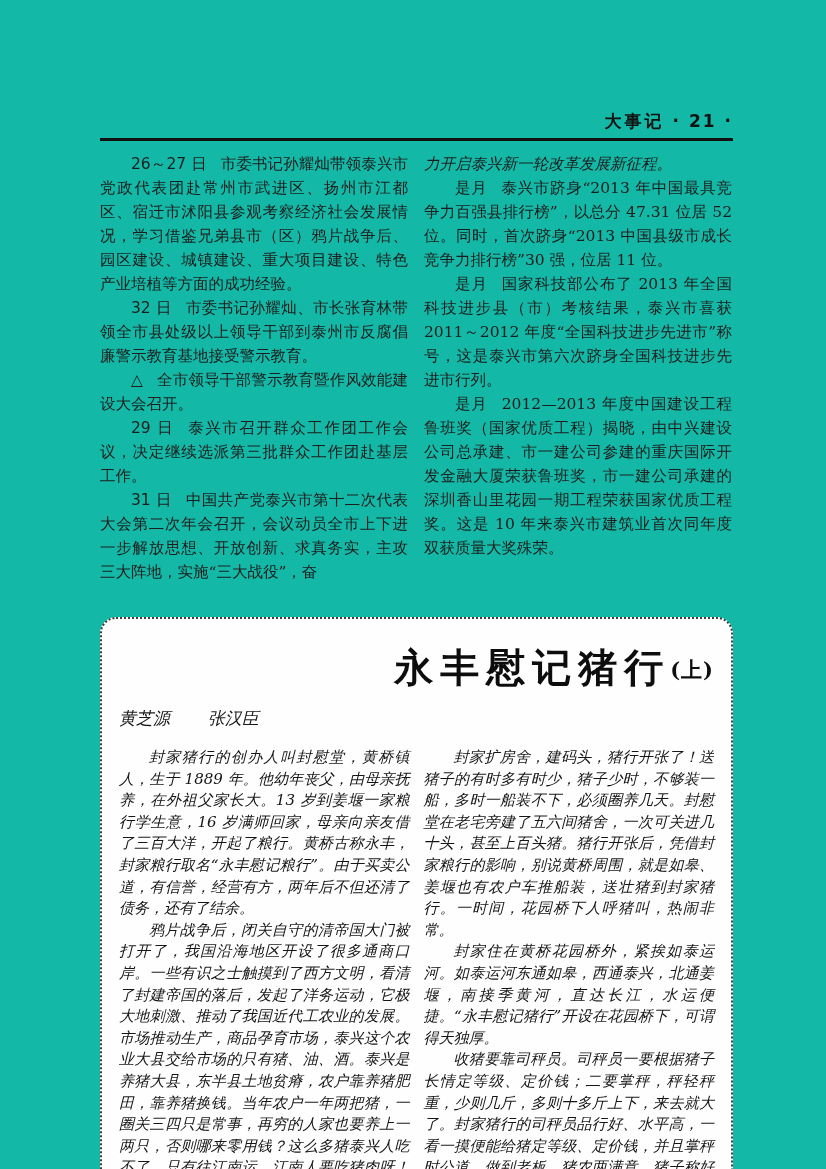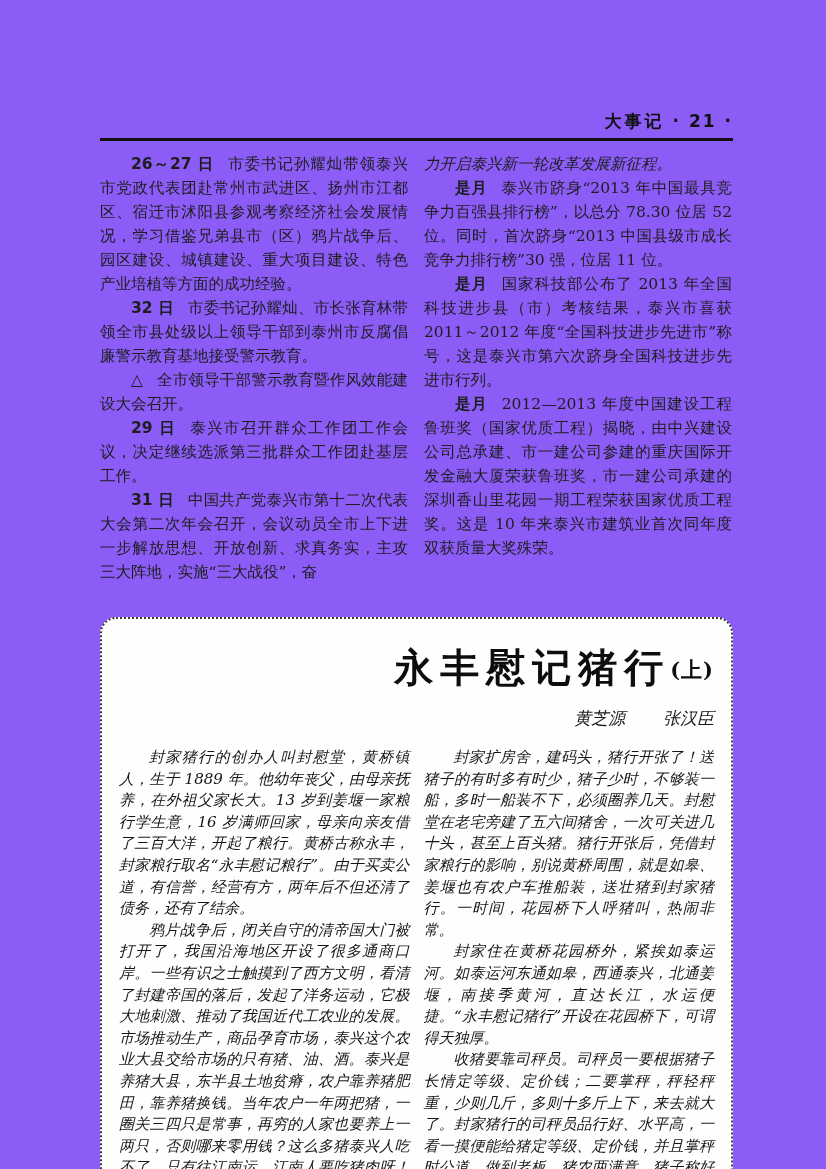--- a/index.html
+++ b/index.html
@@ -2,21 +2,21 @@
 <html><head>
 <meta charset="utf-8">
 <style>
   * { margin: 0; padding: 0; box-sizing: border-box; }
   html, body { background: #e9e9e9; }
   .page {
     position: relative;
     width: 826px;
     height: 1169px;
     margin: 0 auto;
-    background: #8b5cf6;
+    background: #14b8a6;
     color: #1d1d1d;
     font-family: "DejaVu Serif", "Liberation Serif", serif;
     overflow: hidden;
   }
   .content {
     position: absolute;
     left: 100px;
     top: 0;
     width: 633px;
   }
@@ -46,21 +46,21 @@
   .chronicle .col {
     width: 308px;
     font-size: 15.5px;
     line-height: 24px;
     text-align: justify;
   }
   .chronicle p.entry { text-indent: 2em; }
   .chronicle p.entry.continuation { text-indent: 0; font-style: italic; }
   .chronicle .date {
     font-family: "DejaVu Sans", "Liberation Sans", sans-serif;
-    font-weight: bold;
+    font-weight: normal;
     margin-right: 0.9em;
   }
   .chronicle .date:empty { display: none; margin: 0; }
   
   .article-box {
     margin-top: 33px;
     width: 633px;
     min-height: 560px;
     border: 2px dotted #3c3c3c;
     border-radius: 16px;
@@ -75,21 +75,21 @@
     color: #0d0d0d;
     font-family: "DejaVu Serif", "Liberation Serif", serif;
   }
   .article-title .suffix {
     font-size: 21px;
     font-weight: bold;
     letter-spacing: 1px;
     vertical-align: 4px;
   }
   .authors {
-    text-align: right;
+    text-align: left;
     margin-top: 12px;
     font-size: 17px;
     font-style: italic;
     color: #171717;
   }
   .authors .author + .author { margin-left: 1.9em; }
   .article-body {
     display: flex;
     gap: 14px;
     margin-top: 17px;
@@ -138,21 +138,21 @@
             <span class="date">31 日</span><span>中国共产党泰兴市第十二次代表大会第二次年会召开，会议动员全市上下进一步解放思想、开放创新、求真务实，主攻三大阵地，实施“三大战役”，奋</span>
           </p>
         </div>
       <div class="col">
 
           <p class="entry continuation">
             <span>力开启泰兴新一轮改革发展新征程。</span>
           </p>
 
           <p class="entry">
-            <span class="date">是月</span><span>泰兴市跻身“2013 年中国最具竞争力百强县排行榜”，以总分 78.30 位居 52 位。同时，首次跻身“2013 中国县级市成长竞争力排行榜”30 强，位居 11 位。</span>
+            <span class="date">是月</span><span>泰兴市跻身“2013 年中国最具竞争力百强县排行榜”，以总分 47.31 位居 52 位。同时，首次跻身“2013 中国县级市成长竞争力排行榜”30 强，位居 11 位。</span>
           </p>
 
           <p class="entry">
             <span class="date">是月</span><span>国家科技部公布了 2013 年全国科技进步县（市）考核结果，泰兴市喜获 2011～2012 年度“全国科技进步先进市”称号，这是泰兴市第六次跻身全国科技进步先进市行列。</span>
           </p>
 
           <p class="entry">
             <span class="date">是月</span><span>2012—2013 年度中国建设工程鲁班奖（国家优质工程）揭晓，由中兴建设公司总承建、市一建公司参建的重庆国际开发金融大厦荣获鲁班奖，市一建公司承建的深圳香山里花园一期工程荣获国家优质工程奖。这是 10 年来泰兴市建筑业首次同年度双获质量大奖殊荣。</span>
           </p>
         </div>

